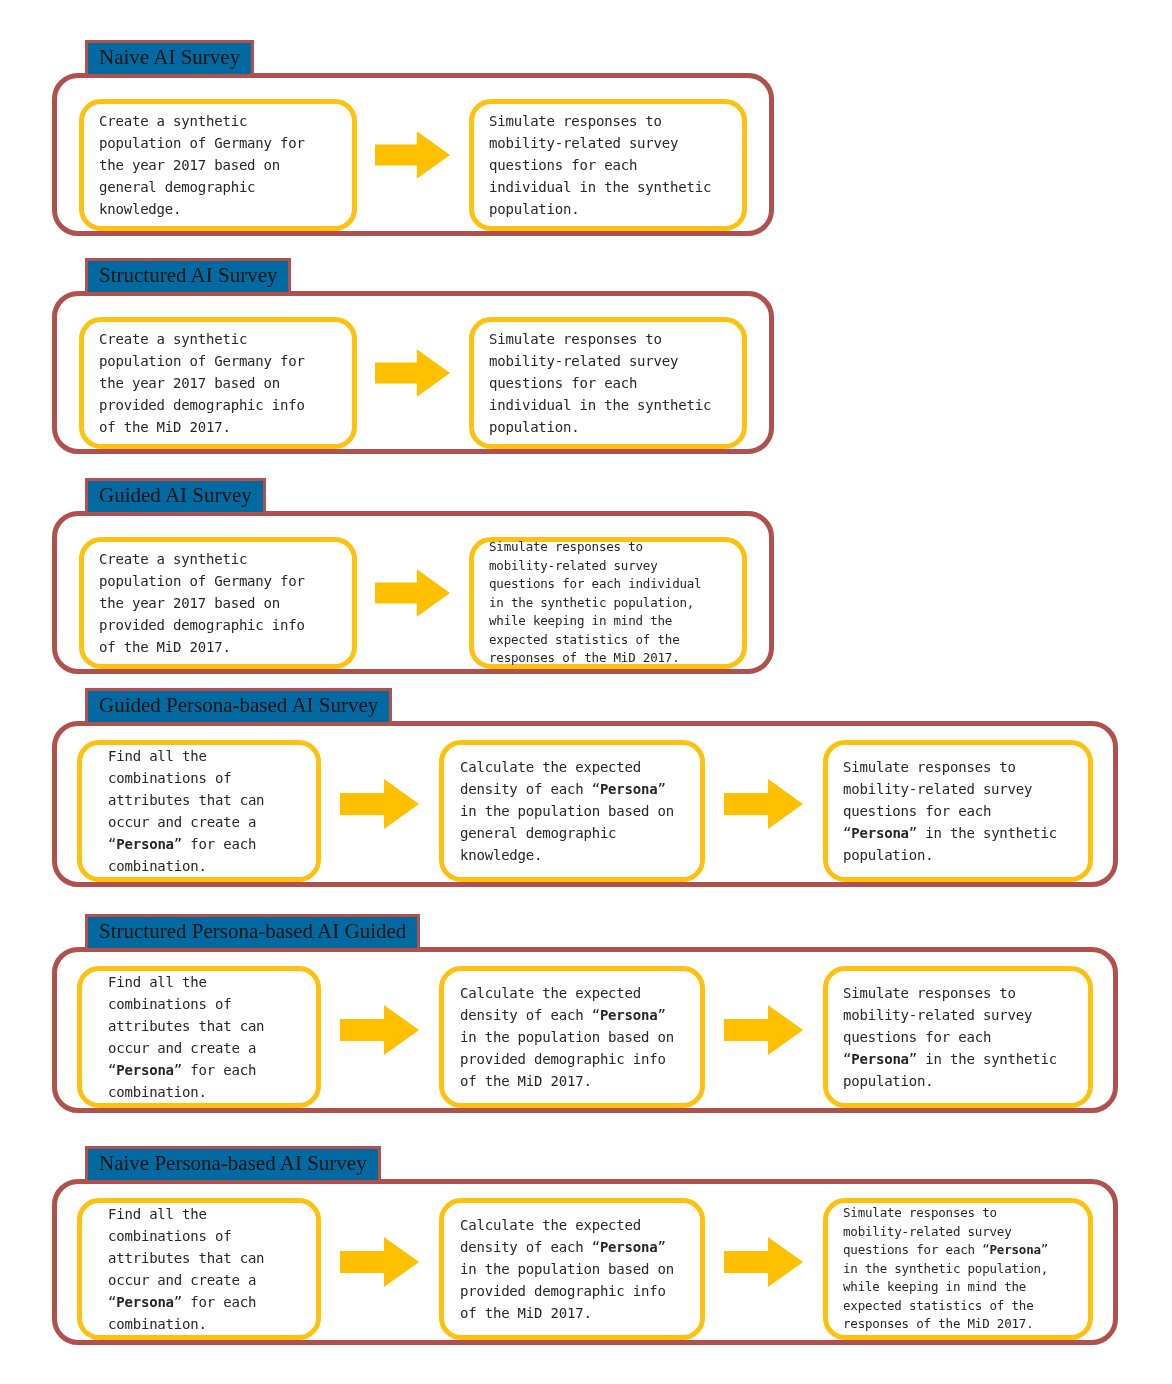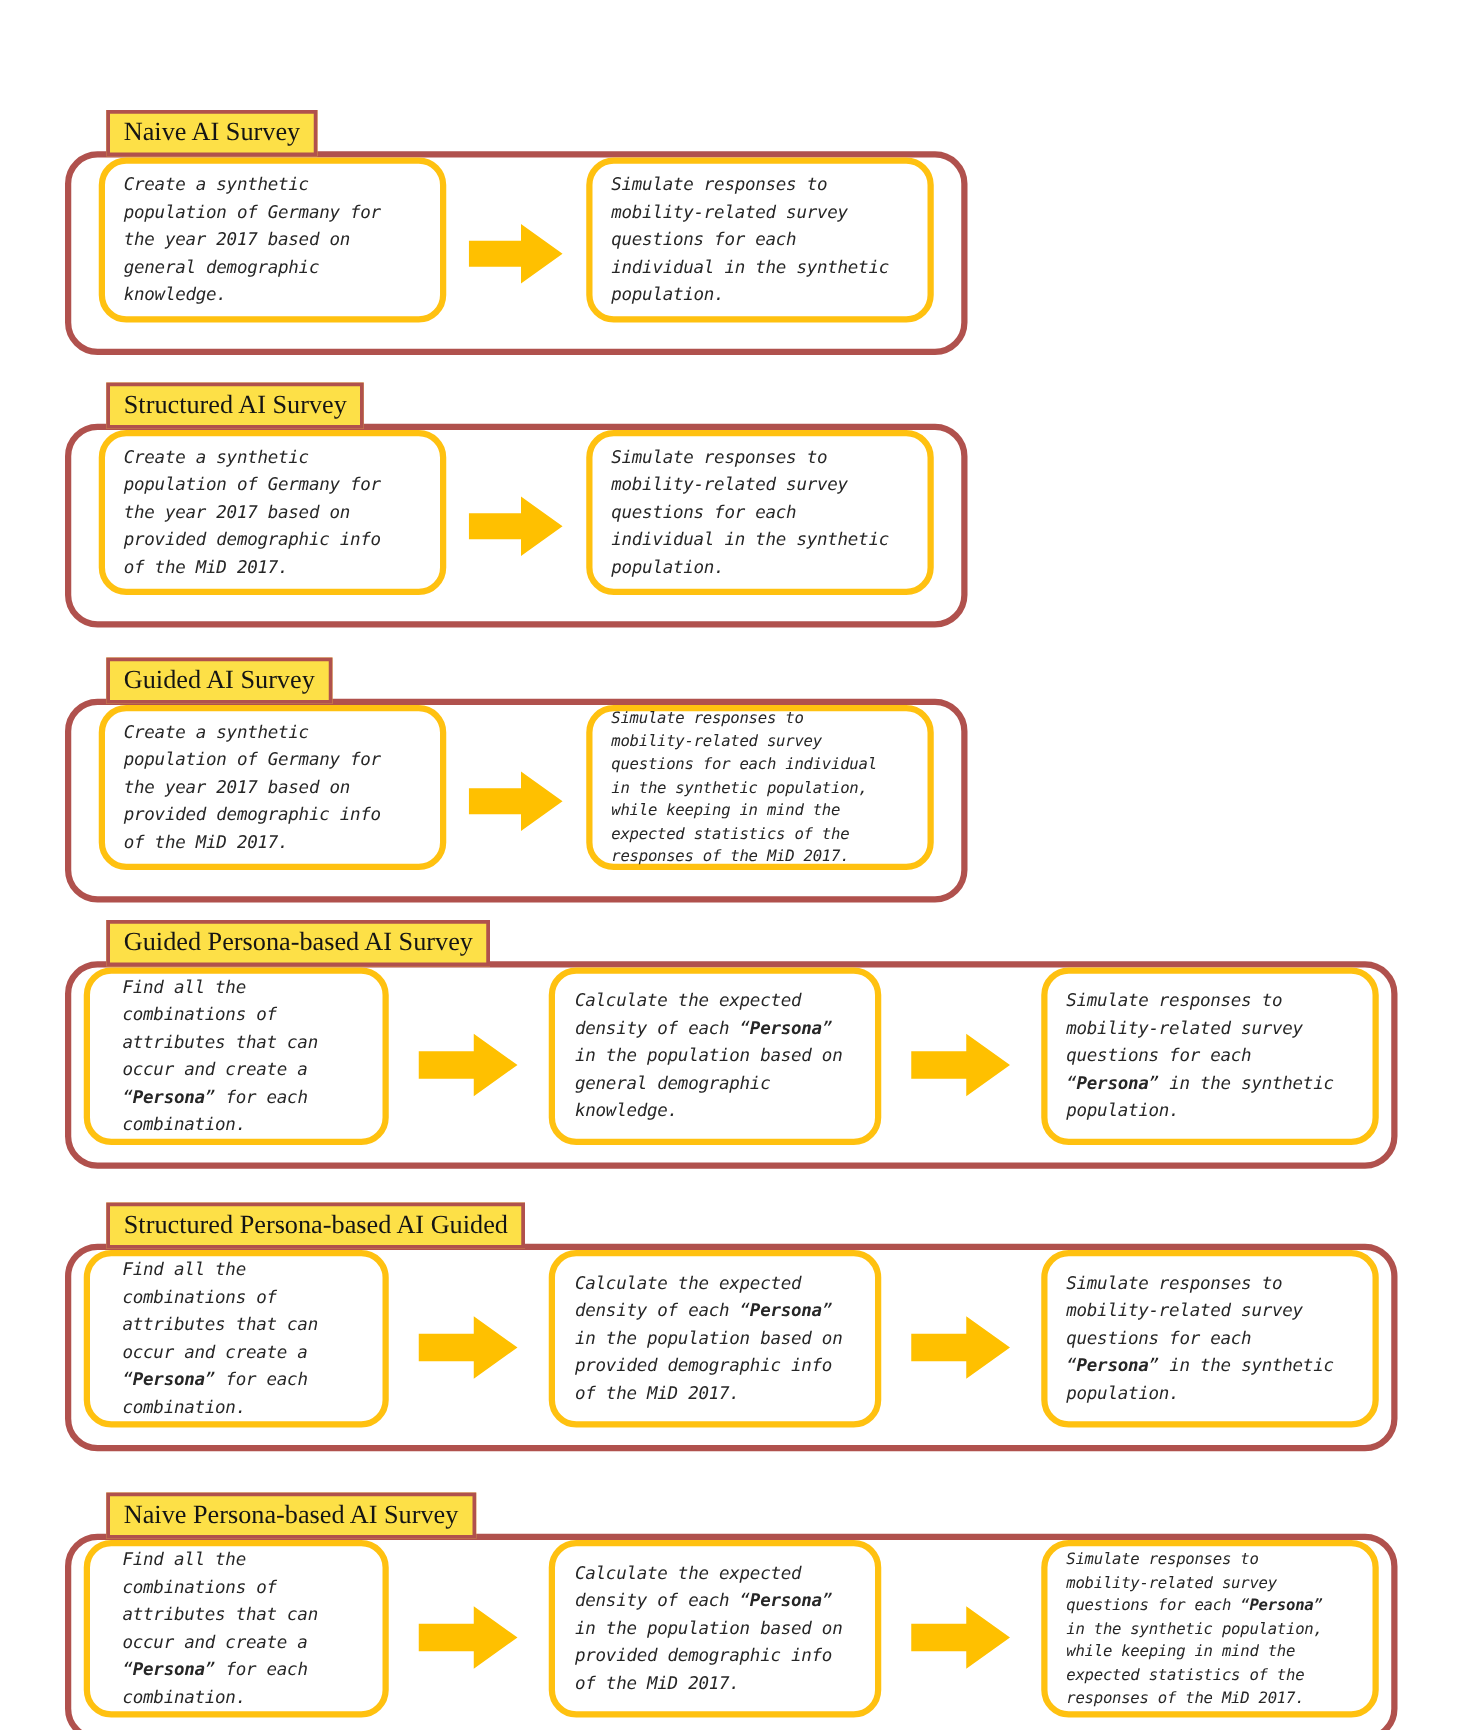--- a/index.html
+++ b/index.html
@@ -16,39 +16,38 @@
     font-family:"DejaVu Sans Mono","Liberation Mono",monospace;
     color:var(--ink);
   }
   .panel{position:absolute;left:52px;}
   .p1{top:40px}.p2{top:258px}.p3{top:478px}.p4{top:688px}.p5{top:914px}.p6{top:1146px}
 
   .title{
     position:relative;z-index:2;
     display:inline-block;
     margin-left:33px;
-    background:#fde047;
+    background:#0369a1;
     border:3px solid var(--red);
     padding:2px 11px 4px 11px;
     font-family:"Liberation Serif","DejaVu Serif",serif;
     font-size:21px;
     color:#141414;
     white-space:nowrap;
-    margin-top:48px;
   }
   .flow{
     position:relative;z-index:1;
     margin-top:-4px;
     background:#ffffff;
     border:5px solid var(--red);
     border-radius:26px;
-    display:flex;align-items:flex-start;justify-content:space-between;font-style:italic;
+    display:flex;align-items:flex-end;justify-content:space-between;
   }
   .narrow .flow{width:722px;height:163px;padding:0 22px;}
-  .wide   .flow{width:1066px;height:166px;padding:0 10px;}
+  .wide   .flow{width:1066px;height:166px;padding:0 20px;}
 
   .step{
     background:#ffffff;
     border:5px solid var(--gold);
     border-radius:22px;
     display:flex;align-items:center;
     flex:none;
   }
   .narrow .step{width:278px;height:132px;padding:0 15px;}
   .wide .s1{width:244px;height:142px;padding:0 14px 0 26px;}

